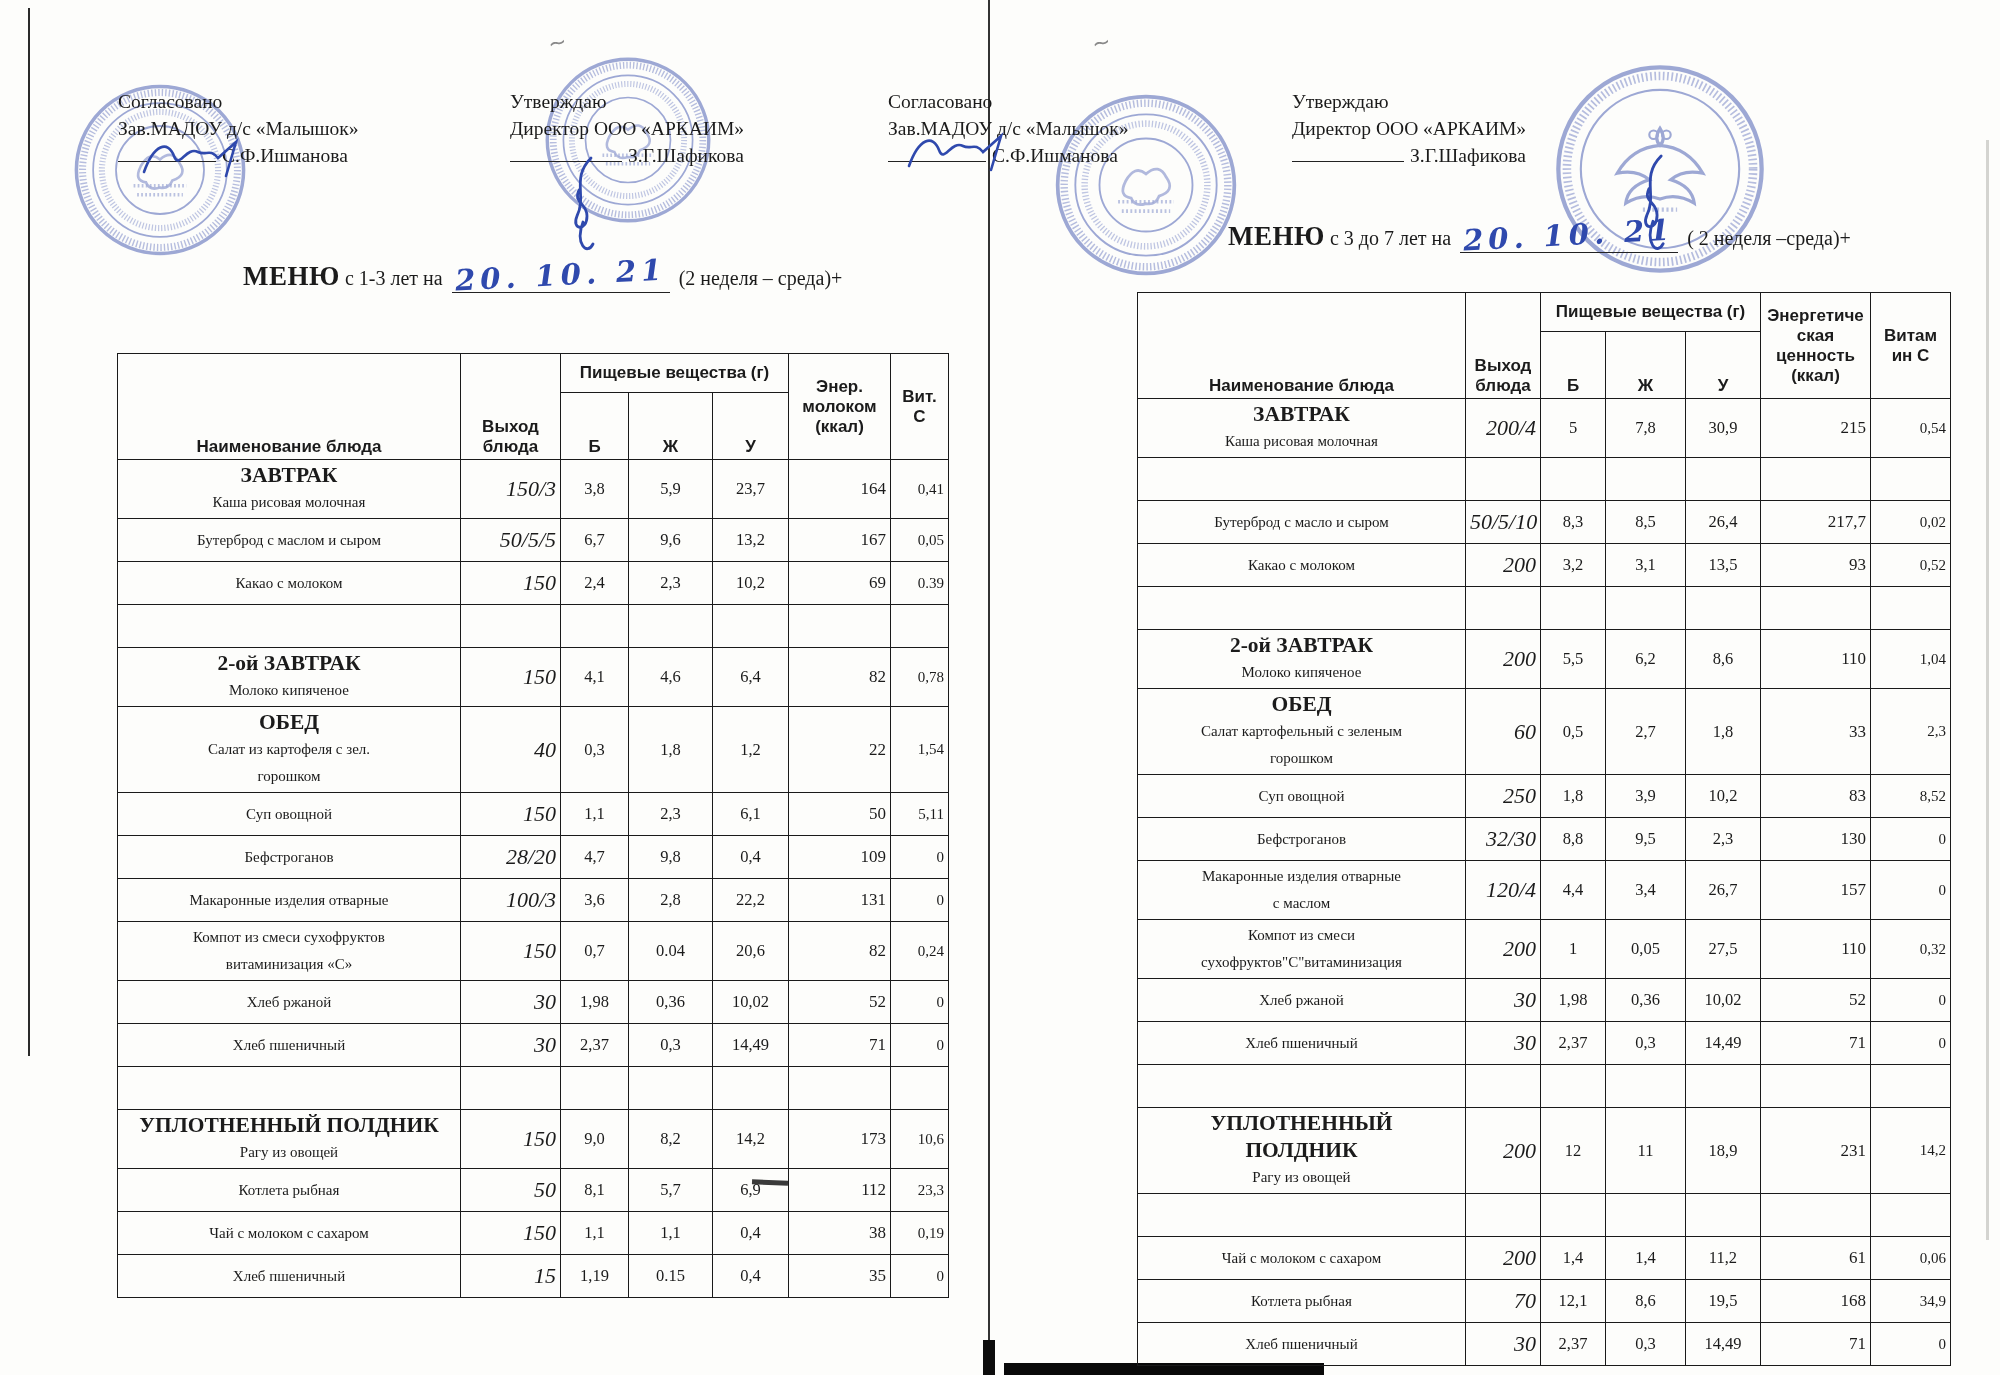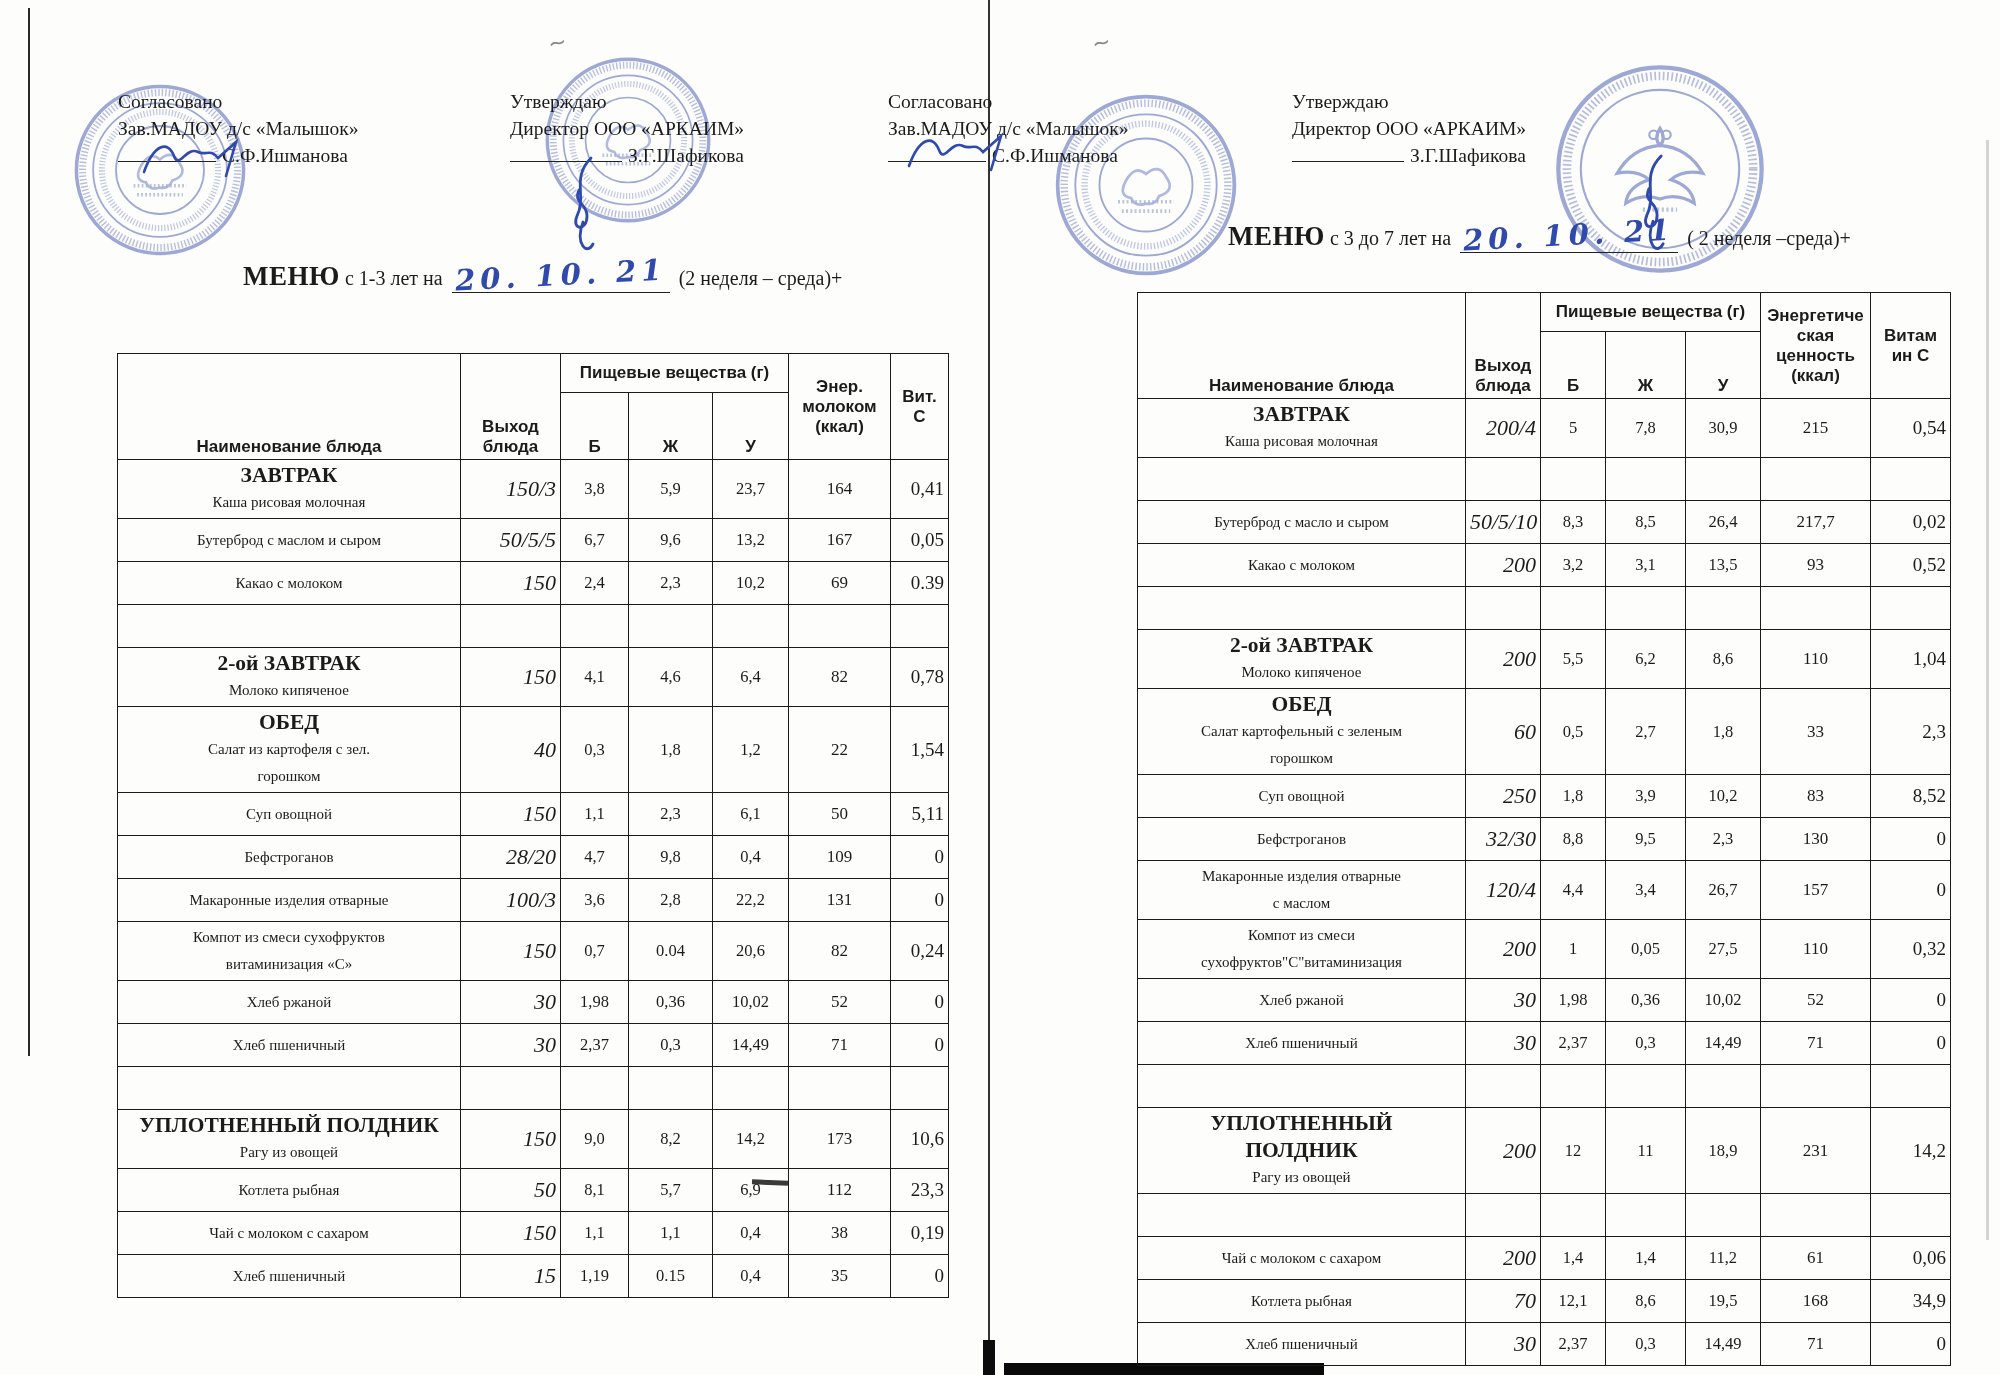--- a/index.html
+++ b/index.html
@@ -39,22 +39,22 @@
   .h-sub{vertical-align:bottom;height:62px;padding-bottom:10px;font-size:18px;}
   .h-kcal,.h-vitc{vertical-align:middle;}
   .menu-table tbody td{height:38px;vertical-align:middle;}
   .spacer td{height:24px;}
   .tall td{height:64px;}
   .c-name{text-align:center;}
   .section{font-weight:bold;font-size:21.5px;text-align:center;white-space:pre-line;line-height:27px;}
   .dish{font-size:15px;text-align:center;white-space:pre-line;line-height:27px;}
   .c-out{text-align:right;padding-right:8px;font-size:22px;font-style:italic;}
   .c-b,.c-zh,.c-u{text-align:center;font-size:16.5px;}
-  .c-kcal{text-align:center;padding-right:10px;font-size:17px;}
-  .c-vitc{text-align:right;padding-right:9px;font-size:19px;}
+  .c-kcal{text-align:right;padding-right:10px;font-size:17px;}
+  .c-vitc{text-align:right;padding-right:9px;font-size:15px;}
 </style>
 </head>
 <body>
 
 <div class="canvas">
 
   <svg width="0" height="0" style="position:absolute">
     <defs>
       <symbol id="stampRing" viewBox="0 0 200 200">
         <circle cx="100" cy="100" r="95" fill="none" stroke="#5063b6" stroke-width="4"></circle>

